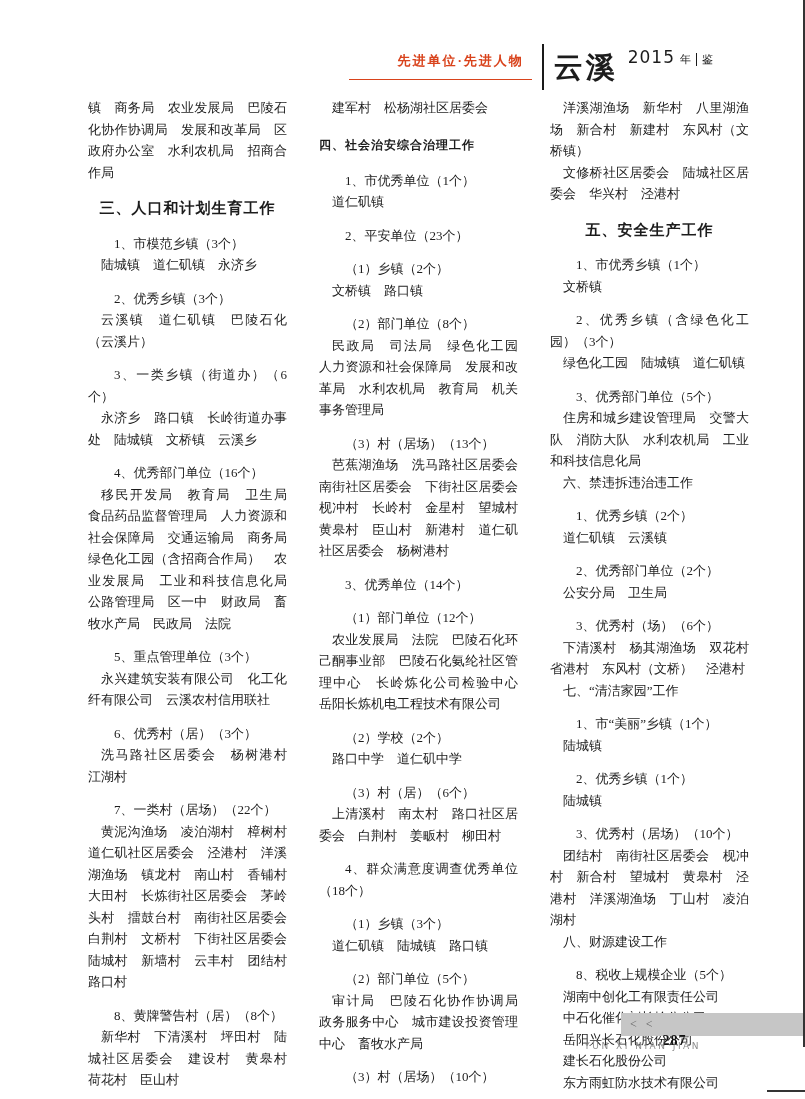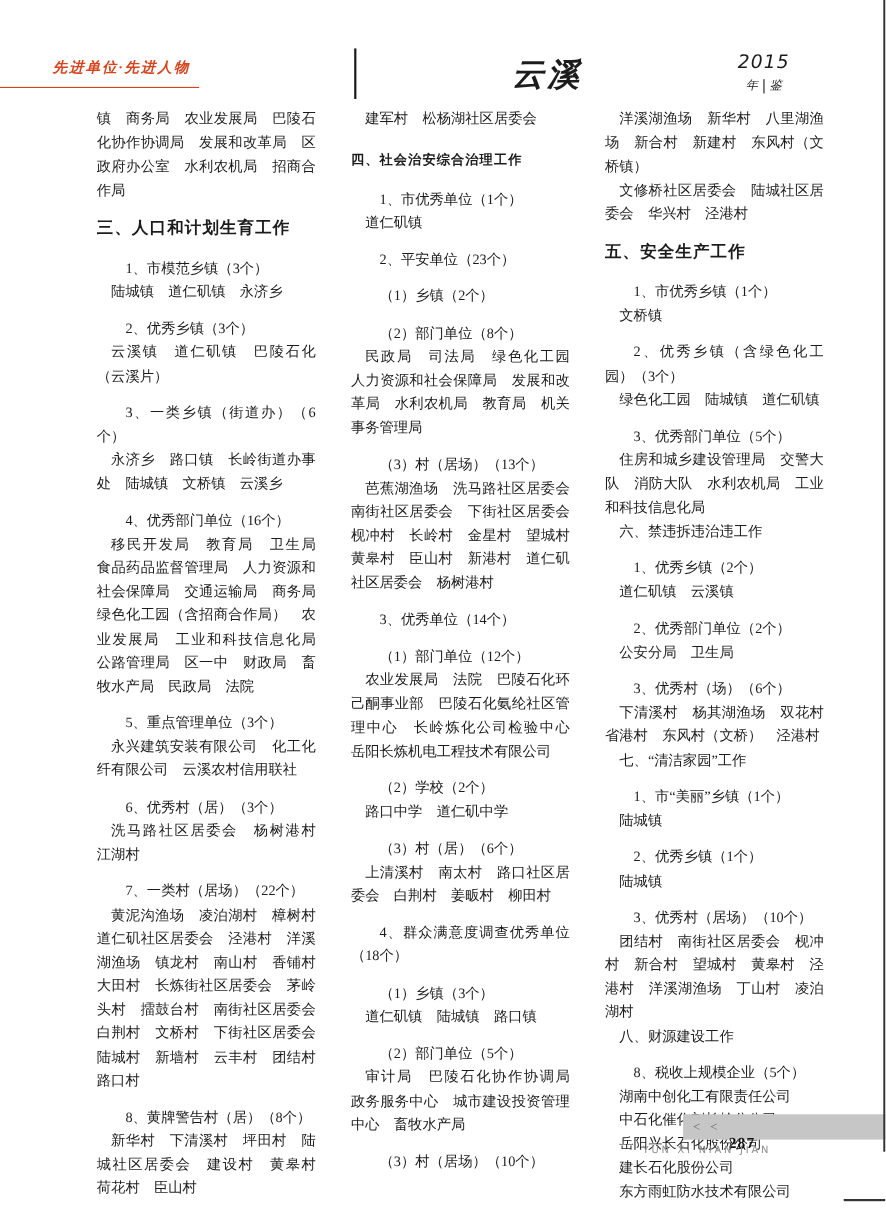--- a/index.html
+++ b/index.html
@@ -7,53 +7,53 @@
   body {
     width: 805px; height: 1099px; position: relative; overflow: hidden;
     background: #ffffff; color: #1c1c1c;
     font-family: "Liberation Serif", "DejaVu Serif", serif;
   }
   :root { --accent: #d9431c; --ink: #1a1a1a; }
 
   
   .header {
     position: absolute; top: 44px; left: 0; right: 87px;
-    display: flex; justify-content: space-between; align-items: flex-start; gap: 22px; font-style: italic;
+    display: flex; justify-content: flex-end; align-items: flex-start; gap: 10px;
   }
   .header-title {
     color: var(--accent); font-weight: bold; font-size: 13px; letter-spacing: 2px;
     margin-top: 8px; padding: 0 8px 9px 48px;
     border-bottom: 1.5px solid var(--accent); white-space: nowrap;
   }
   .header-divider { width: 2px; height: 46px; background: var(--ink); }
   .logo {
     font-size: 29px; font-weight: bold; letter-spacing: 3px; line-height: 46px;
     font-family: "DejaVu Serif", serif;
   }
-  .year-block { display: flex; flex-direction: column; align-items: center; margin-top: 3px; }
+  .year-block { display: flex; flex-direction: row; align-items: center; margin-top: 3px; }
   .year { font-size: 17px; letter-spacing: 1px; font-family: "DejaVu Sans", "Liberation Sans", sans-serif; }
   .yearbook { display: flex; margin-top: 5px; font-size: 11px; line-height: 13px; }
   .yearbook .yb { padding: 0 5px; }
   .yearbook .yb + .yb { border-left: 1px solid var(--ink); }
 
   
   .content {
     position: absolute; left: 88px; top: 97px; width: 631px;
     display: flex; gap: 32px;
   }
   .col {
     flex: 0 0 199px; width: 199px;
     font-size: 13px; line-height: 21.5px; text-align: justify;
   }
   .col p { margin: 0; }
   p.flush   { text-indent: 0; }
   p.indent1 { text-indent: 1em; }
   p.indent2 { text-indent: 2em; margin-top: 12px; }
   p.heading-center {
-    text-align: left; font-weight: bold; font-size: 15px;
+    text-align: center; font-weight: bold; font-size: 15px;
     margin: 15px 0 13px; text-indent: 0; letter-spacing: 1px;
   }
   p.heading-bold {
     font-weight: bold; font-size: 12px; line-height: 26px;
     margin: 13px 0 11px; text-indent: 0; letter-spacing: 1px;
   }
 
   
   .footer-bar {
     position: absolute; top: 1013px; right: 0; width: 184px; height: 23px;
@@ -109,20 +109,21 @@
       <p class="indent1">新华村　下清溪村　坪田村　陆城社区居委会　建设村　黄皋村　荷花村　臣山村</p>
       <p class="indent2">9、重点管理村（居）（2个）</p>
     </div>
     <div class="col">
       <p class="indent1">建军村　松杨湖社区居委会</p>
       <p class="heading-bold">四、社会治安综合治理工作</p>
       <p class="indent2">1、市优秀单位（1个）</p>
       <p class="indent1">道仁矶镇</p>
       <p class="indent2">2、平安单位（23个）</p>
       <p class="indent2">（1）乡镇（2个）</p>
+      <p class="indent1">文桥镇　路口镇</p>
       <p class="indent2">（2）部门单位（8个）</p>
       <p class="indent1">民政局　司法局　绿色化工园　人力资源和社会保障局　发展和改革局　水利农机局　教育局　机关事务管理局</p>
       <p class="indent2">（3）村（居场）（13个）</p>
       <p class="indent1">芭蕉湖渔场　洗马路社区居委会　南街社区居委会　下街社区居委会　枧冲村　长岭村　金星村　望城村　黄皋村　臣山村　新港村　道仁矶社区居委会　杨树港村</p>
       <p class="indent2">3、优秀单位（14个）</p>
       <p class="indent2">（1）部门单位（12个）</p>
       <p class="indent1">农业发展局　法院　巴陵石化环己酮事业部　巴陵石化氨纶社区管理中心　长岭炼化公司检验中心　岳阳长炼机电工程技术有限公司</p>
       <p class="indent2">（2）学校（2个）</p>
       <p class="indent1">路口中学　道仁矶中学</p>
       <p class="indent2">（3）村（居）（6个）</p>

